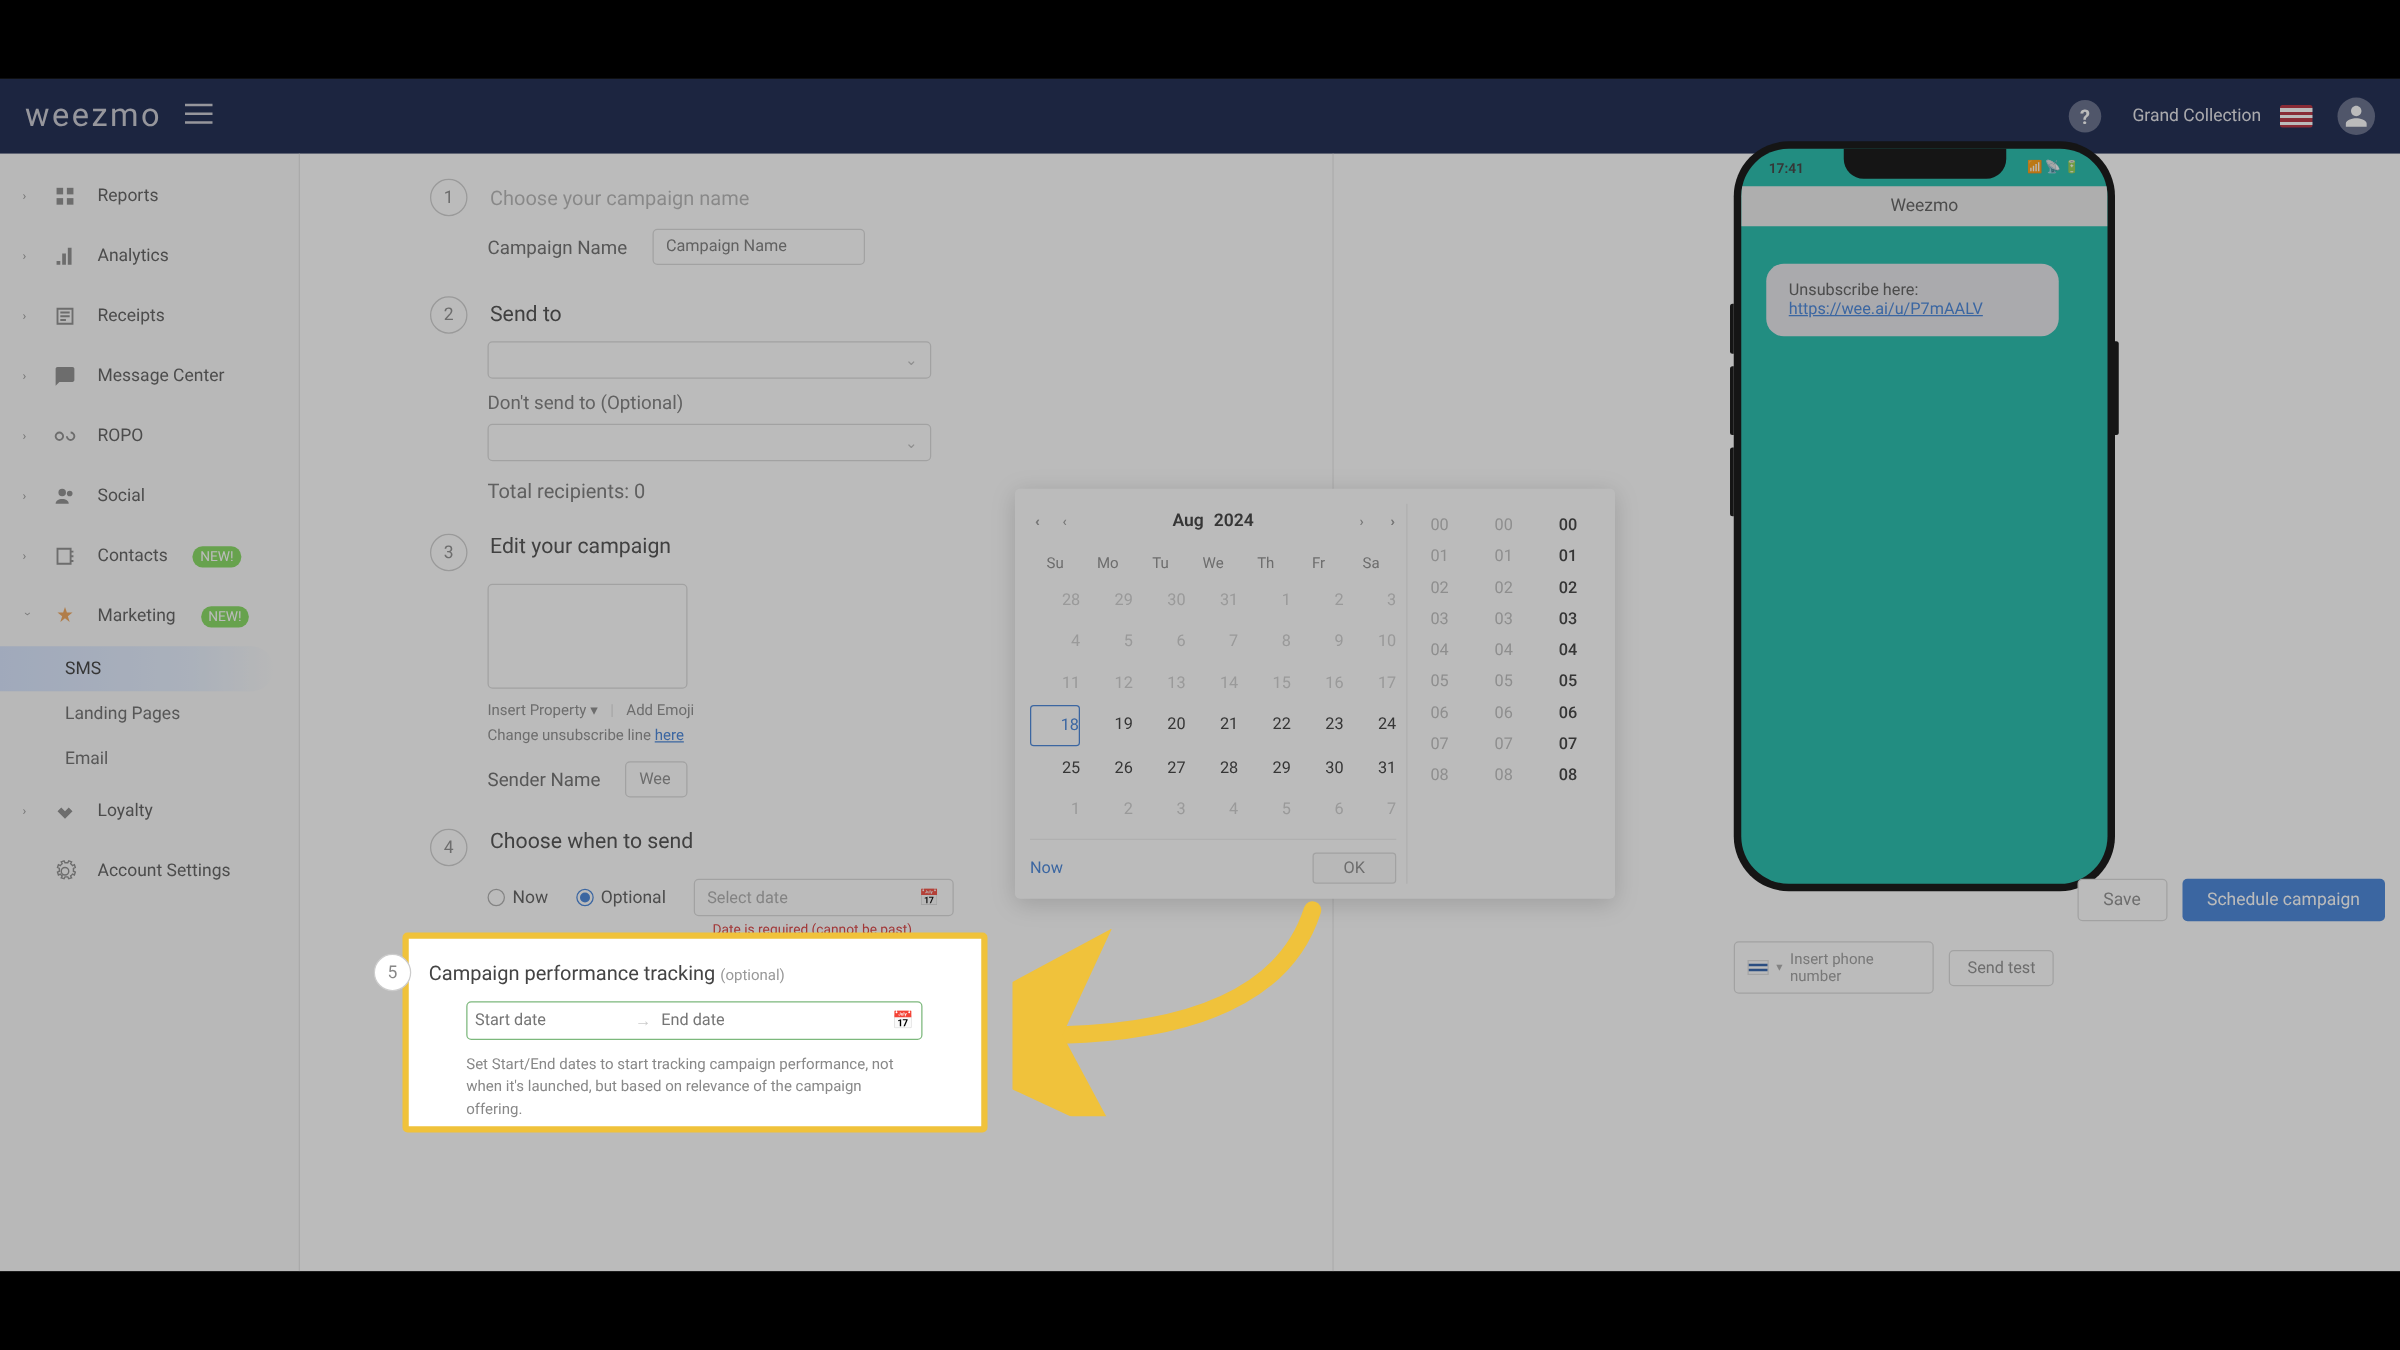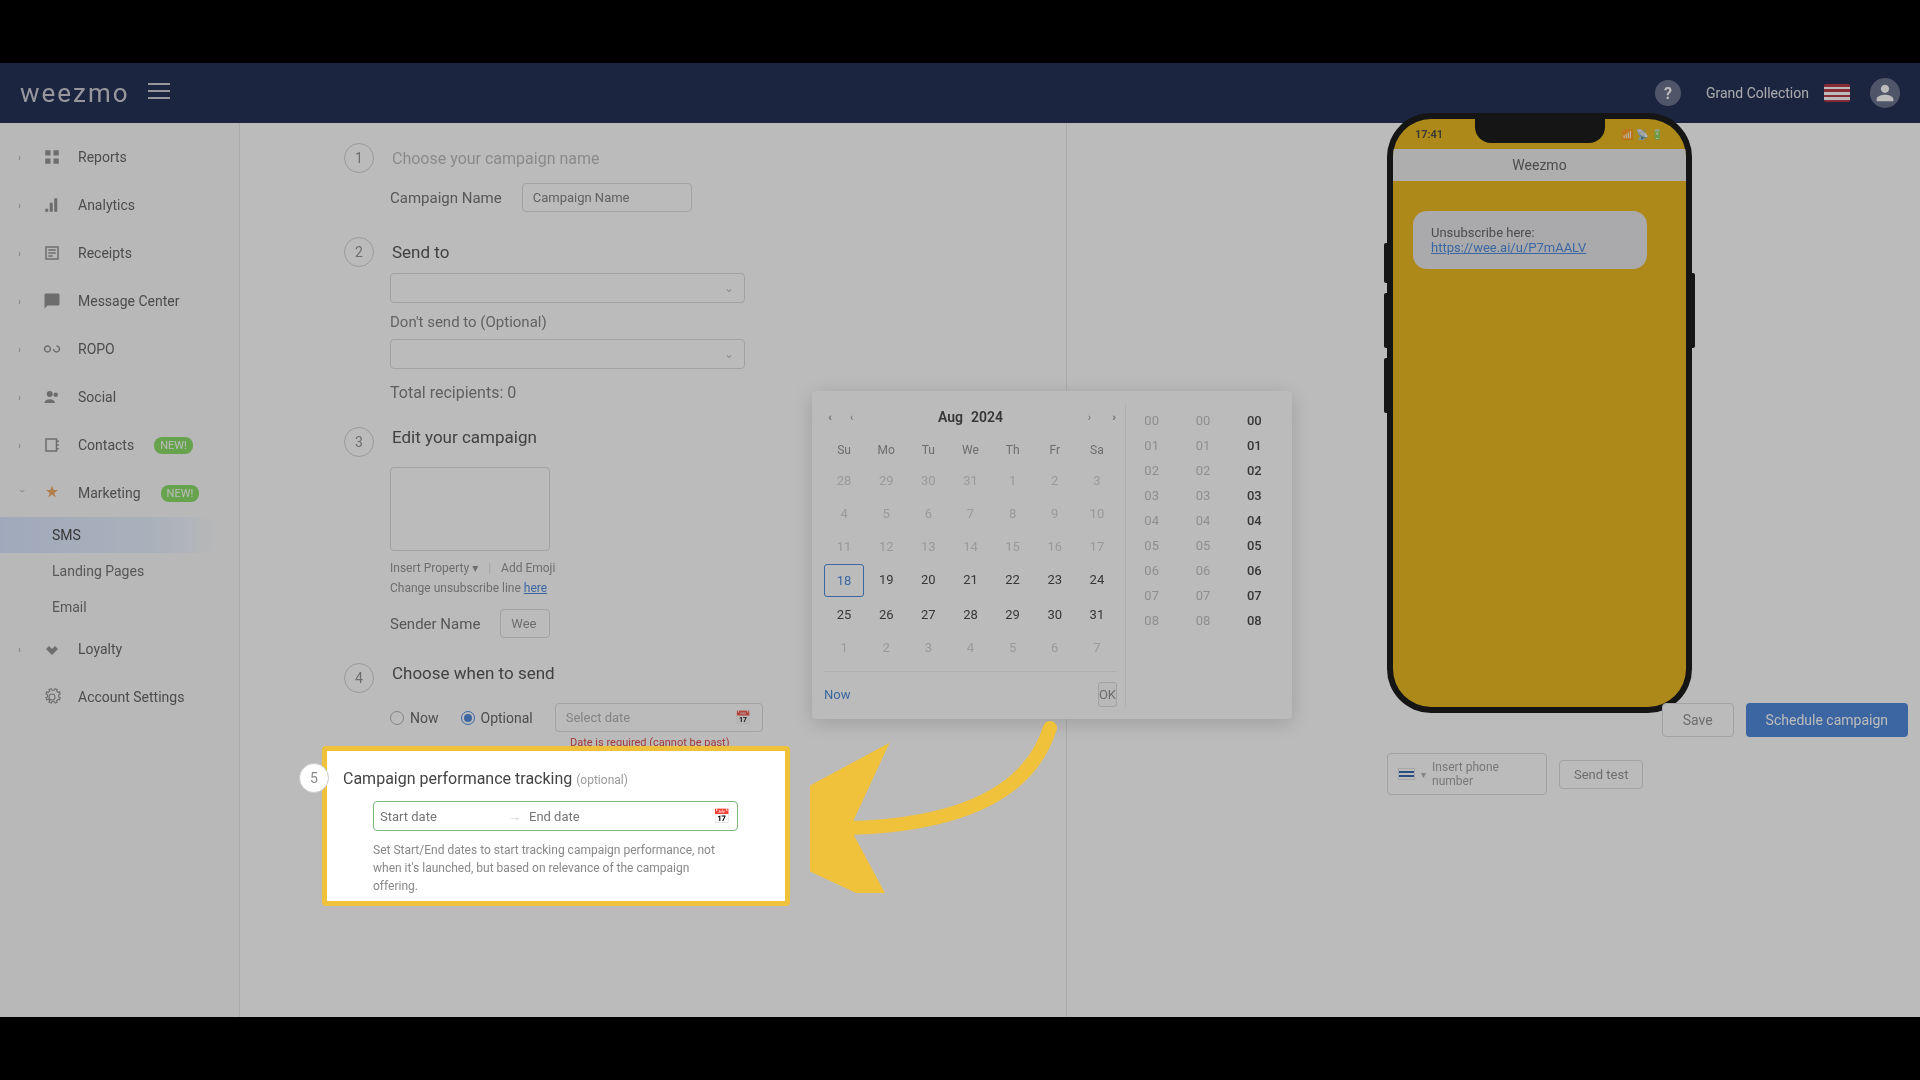--- a/index.html
+++ b/index.html
@@ -71,21 +71,21 @@
 .perf-range { border:1px solid #7cb87c; border-radius:4px; padding:6px 6px; width: 365px; display:flex; align-items:center; gap:8px; font-size:13px; color:#aaa; margin-top:8px; }
 .perf-range .sep { color:#ccc; }
 .perf-range input { border:none; outline:none; font-size:13px; color:#333; width: 120px; background:transparent; }
 .cal-mini-icon { color:#bbb; margin-left:auto; font-size:14px; }
 .helper-text { font-size:12px; color:#888; margin-top:10px; line-height:1.5; max-width: 360px; }
 .optional-tag { font-size:12px; color:#999; font-weight:normal; }
 
 
 .preview-area { position:absolute; left: 827px; top: 0; right: 0; bottom: 0; background:#fff; }
 .phone-mock { position:absolute; left: 320px; top: -10px; width: 305px; height: 600px; background:#000; border-radius: 44px; padding: 6px; }
-.phone-screen { width:100%; height:100%; background:#eab308; border-radius: 38px; overflow:hidden; position:relative; }
+.phone-screen { width:100%; height:100%; background:#14b8a6; border-radius: 38px; overflow:hidden; position:relative; }
 .notch { position:absolute; top:-2px; left:50%; transform:translateX(-50%); width: 130px; height:26px; background:#000; border-radius: 0 0 16px 16px; z-index: 3;}
 .phone-status { height:30px; display:flex; align-items:center; justify-content:space-between; padding:0 22px; font-size:11px; font-weight:600; color:#333; }
 .status-icons { display:flex; gap:4px; align-items:center; font-size:10px; }
 .phone-header { text-align:center; background:#ebebeb; padding:8px; font-size:14px; color:#555; }
 .msg-bubble { margin: 30px 20px; background:#e5e5ea; border-radius:14px; padding:14px 18px; font-size:13px; color:#555; max-width:80%; }
 .msg-bubble a { color:#3b7dd8; text-decoration:underline; }
 .side-btn-l { position:absolute; left:-3px; top:130px; width:3px; height:40px; background:#000; border-radius:2px 0 0 2px; }
 .side-btn-l2 { position:absolute; left:-3px; top:180px; width:3px; height:55px; background:#000; border-radius:2px 0 0 2px; }
 .side-btn-l3 { position:absolute; left:-3px; top:245px; width:3px; height:55px; background:#000; border-radius:2px 0 0 2px; }
 .side-btn-r { position:absolute; right:-3px; top:160px; width:3px; height:75px; background:#000; border-radius:0 2px 2px 0; }
@@ -104,27 +104,27 @@
 
 .datepicker { position:absolute; left: 572px; top: 268px; width: 480px; background:#fff; box-shadow: 0 4px 20px rgba(0,0,0,.18); border-radius: 4px; z-index: 50; padding: 12px; display:flex; }
 .dp-left { flex: 1; }
 .dp-header { display:flex; align-items:center; justify-content:center; gap:8px; font-size:14px; color:#333; font-weight:600; padding:6px 4px 12px; position:relative; }
 .dp-nav-ll { position:absolute; left:4px; color:#999; font-size:11px; cursor:pointer; letter-spacing:-3px; }
 .dp-nav-l { position:absolute; left:26px; color:#999; font-size:11px; cursor:pointer; }
 .dp-nav-r { position:absolute; right:26px; color:#999; font-size:11px; cursor:pointer; }
 .dp-nav-rr { position:absolute; right:4px; color:#999; font-size:11px; cursor:pointer; letter-spacing:-3px; }
 .dp-grid { display:grid; grid-template-columns: repeat(7, 1fr); gap: 2px; }
 .dp-dow { font-size:12px; color:#888; text-align:center; padding:6px 0; }
-.dp-day { font-size:13px; color:#333; text-align:center; padding:8px 0; cursor:pointer; border-radius:3px; }
+.dp-day { font-size:13px; color:#333; text-align:right; padding:8px 0; cursor:pointer; border-radius:3px; }
 .dp-day.other { color:#ccc; }
 .dp-day.disabled { color:#ccc; }
 .dp-day.today { border:1px solid #3b7dd8; color:#3b7dd8; }
 .dp-footer { display:flex; justify-content:space-between; align-items:center; border-top:1px solid #eee; padding-top:10px; margin-top:8px; }
 .dp-now { color:#3b7dd8; font-size:13px; cursor:pointer; }
-.dp-ok { border:1px solid #d9d9d9; background:#fafafa; padding:4px 0; border-radius:3px; font-size:13px; color:#888; cursor:pointer; }
+.dp-ok { border:1px solid #d9d9d9; background:#fafafa; padding:4px 24px; border-radius:3px; font-size:13px; color:#888; cursor:pointer; }
 .dp-time { width: 155px; display:flex; border-left:1px solid #eee; margin-left:8px; }
 .dp-time-col { flex:1; overflow:hidden; height: 260px; padding-top: 5px;}
 .dp-time-item { text-align:center; font-size:13px; color:#bbb; padding:5px 0; }
 .dp-time-item.cur { color:#333; font-weight:500; }
 
 
 .dim-overlay { position:absolute; inset:0; background:rgba(0,0,0,0.0); pointer-events:none; z-index: 100; }
 .dim-shade { position:absolute; inset:0; background:rgba(60,60,60,0.35); }
 
 

